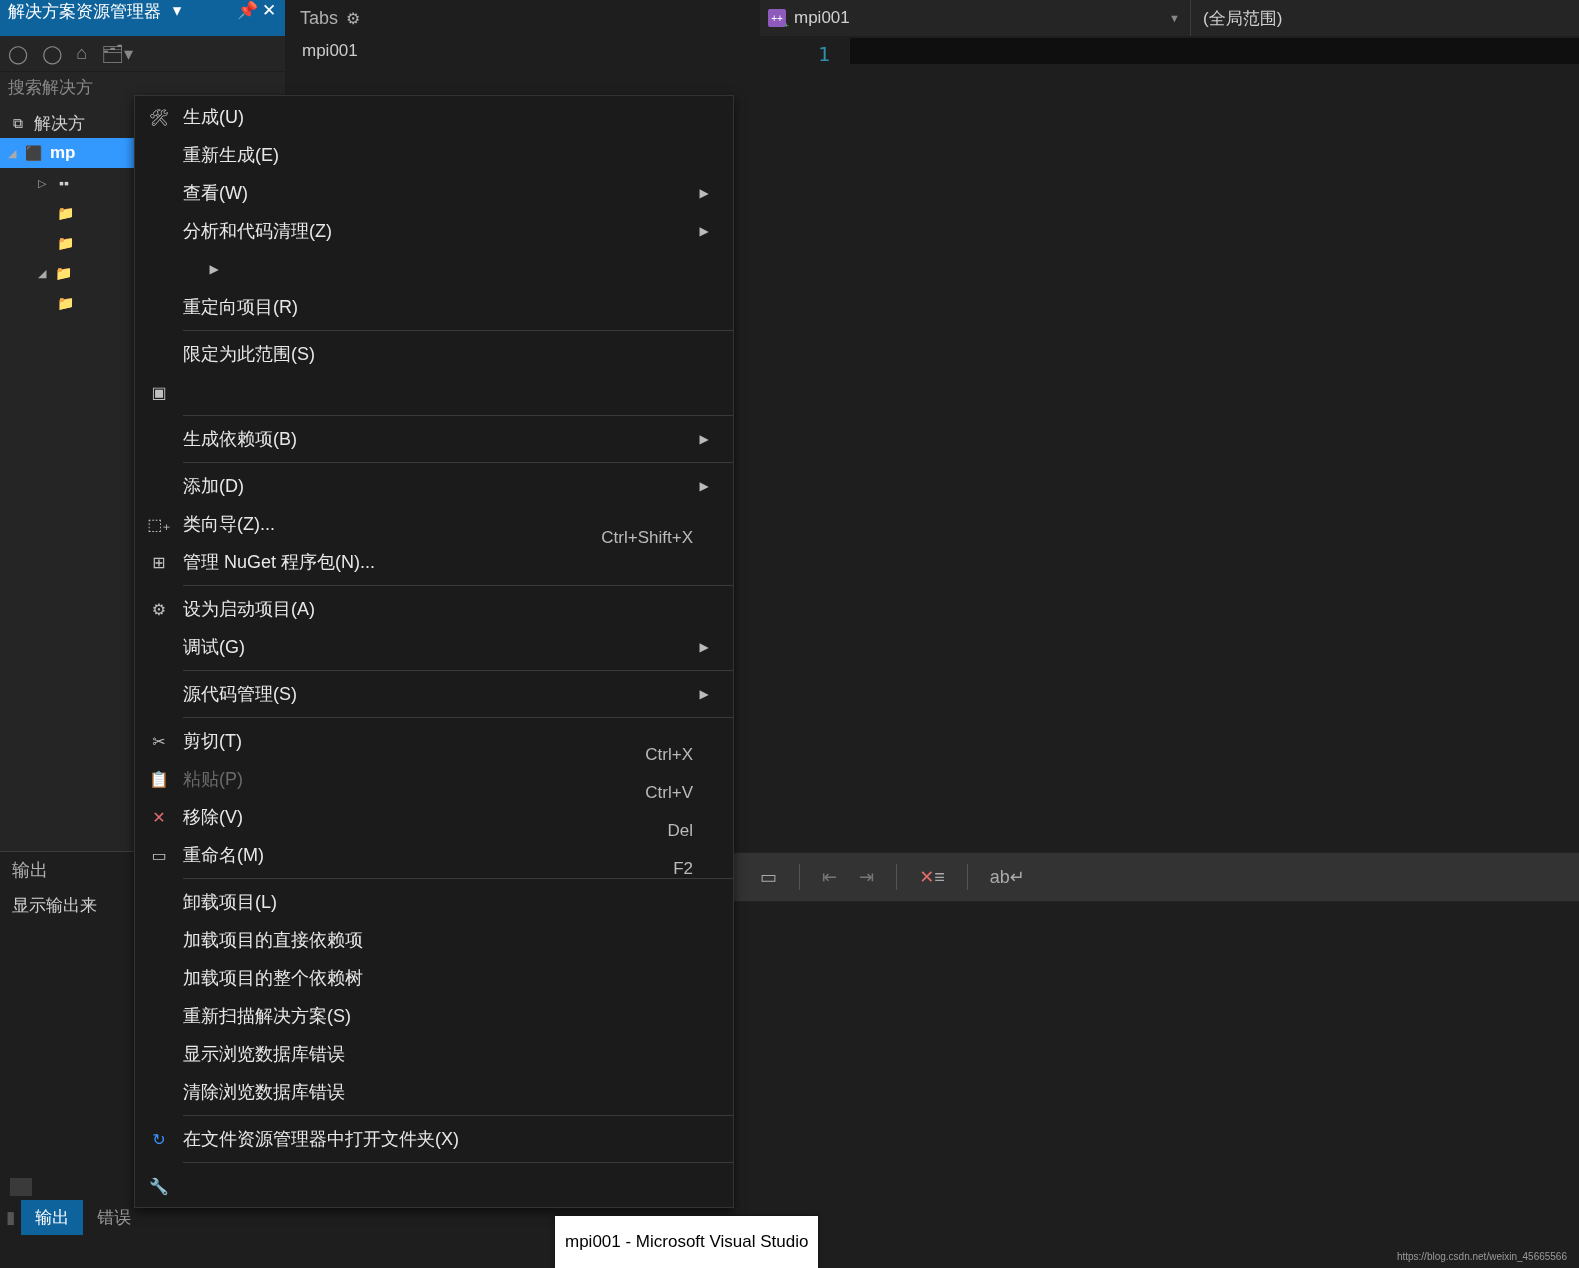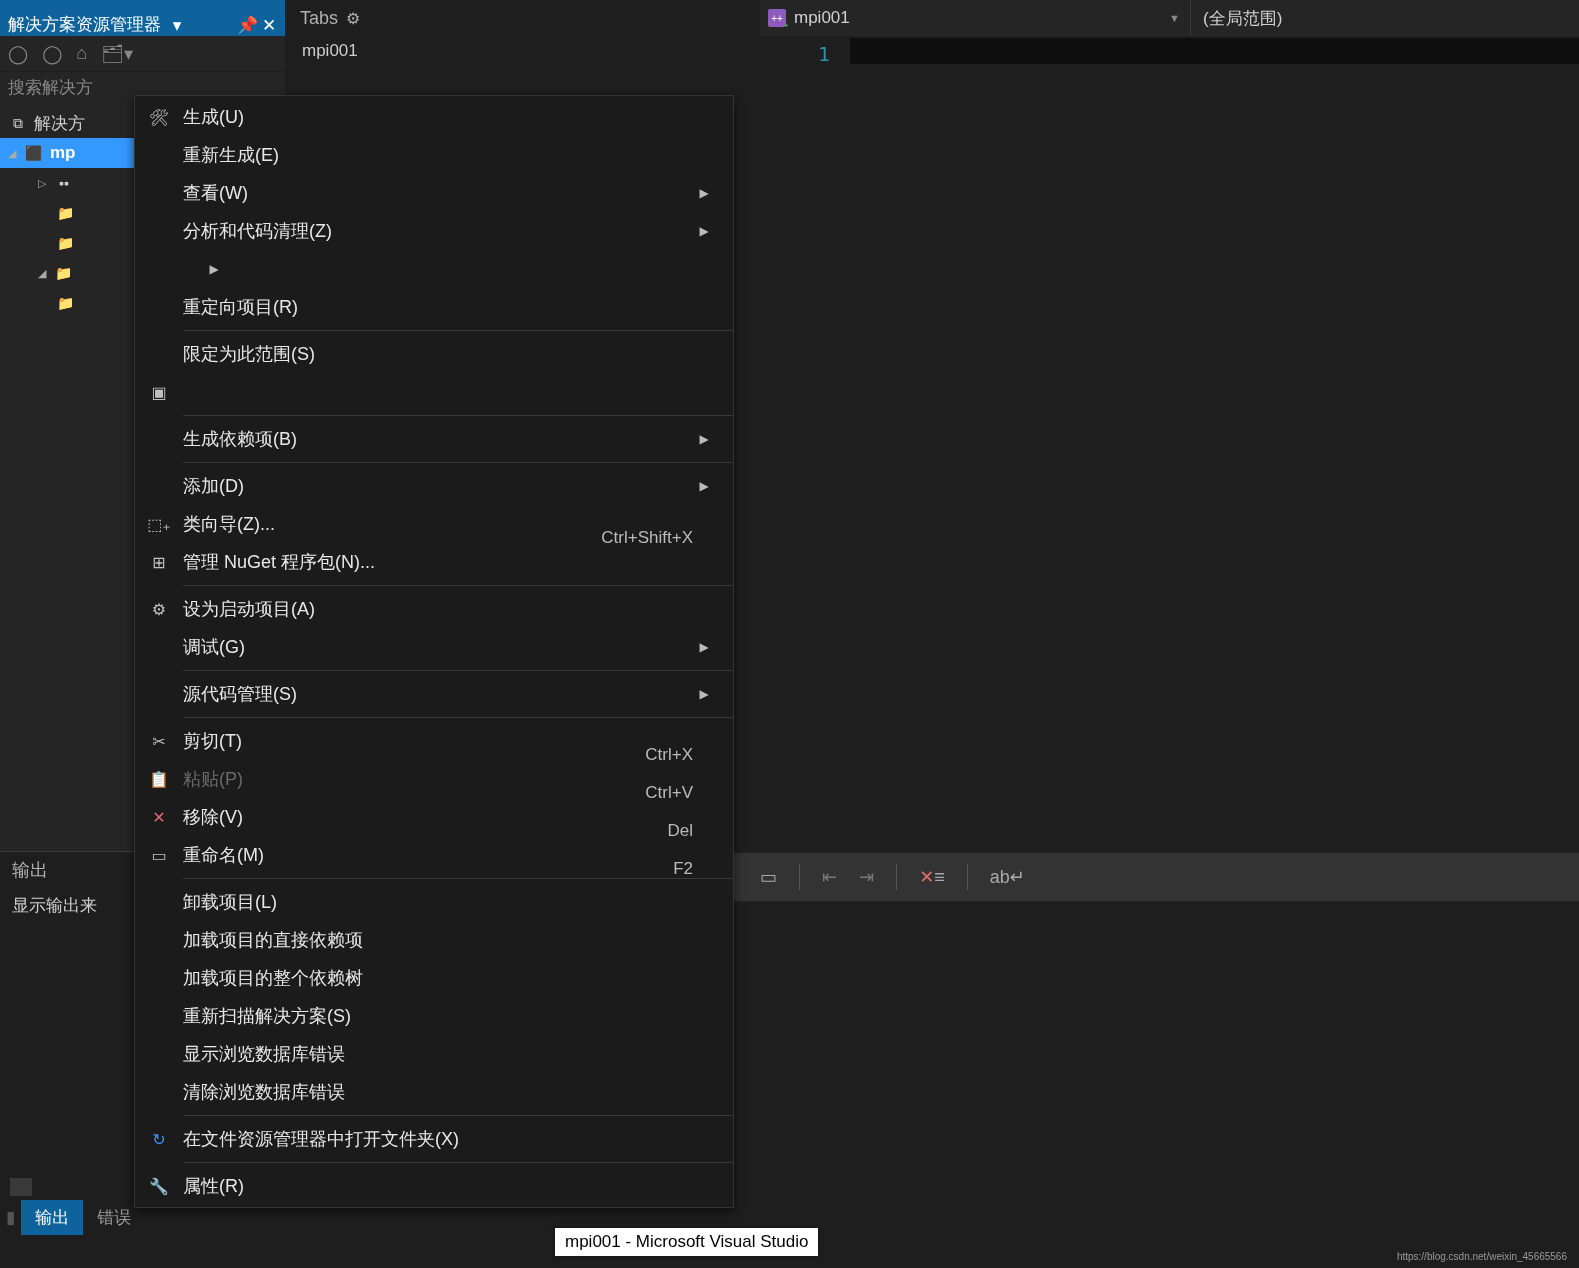--- a/index.html
+++ b/index.html
@@ -1,17 +1,17 @@
 <!DOCTYPE html>
 <html><head>
 <meta charset="utf-8">
 <style>
   * { margin:0; padding:0; box-sizing:border-box; font-family:"Microsoft YaHei","Segoe UI",sans-serif; }
   body { background:#1e1e1e; color:#d0d0d0; width:1579px; height:1268px; overflow:hidden; position:relative; font-size:17px; }
-  .solution-title { width:285px; height:36px; background:#0e639c; color:#fff; display:flex; align-items:flex-end; padding:0 8px; font-size:17px; }
+  .solution-title { width:285px; height:36px; background:#0e639c; color:#fff; display:flex; align-items:flex-start; padding:0 8px; font-size:17px; }
   .solution-title .spacer { flex:1; }
   .solution-title .ico { margin-left:8px; width:16px; display:inline-block; text-align:center; cursor:pointer; }
   .content-area { position:absolute; left:290px; top:0; right:0; height:1234px; }
   .tabs-header { height:36px; display:flex; align-items:center; background:#1e1e1e; padding-left:10px; color:#b0b0b0; font-size:18px; }
   .tabs-header .gear { margin-left:8px; font-size:16px; }
   .editor-top { height:36px; display:flex; align-items:center; background:#252526; margin-top:0; }
   .editor-file { flex:0 0 430px; display:flex; align-items:center; padding-left:8px; }
   .cpp-icon { width:18px; height:18px; background:#8e5bbd; color:#fff; font-size:10px; display:flex; align-items:center; justify-content:center; margin-right:8px; border-radius:2px; position:relative; }
   .cpp-icon::after { content:"+"; position:absolute; right:-3px; bottom:-3px; font-size:8px; color:#4ec94e;}
   .scope-dd { flex:0 0 auto; padding:0 30px 0 12px; color:#d0d0d0; border-left:1px solid #3c3c3c; height:100%; display:flex; align-items:center; position:relative; }
@@ -31,21 +31,21 @@
   .folder-ico { color:#d7ba7d; }
   
   .output-panel { position:absolute; left:0; top:851px; width:290px; height:383px; background:#1e1e1e; border-top:1px solid #3c3c3c; }
   .output-title { padding:6px 12px; color:#b0b0b0; font-size:18px; }
   .output-source { padding:6px 12px; color:#d0d0d0; font-size:17px; }
   .hscroll { position:absolute; bottom:38px; left:10px; width:22px; height:18px; background:#3a3a3a; }
   .bottom-tabs { position:absolute; bottom:0; left:0; height:34px; display:flex; align-items:center; font-size:17px; }
   .bottom-tab { padding:6px 14px; color:#999; }
   .bottom-tab.active { background:#0e639c; color:#fff; }
   
-  .taskbar-tip { position:absolute; left:555px; bottom:12px; background:#fff; color:#000; padding:4px 10px; font-size:17px; box-shadow:0 0 4px rgba(0,0,0,.5); }
+  .taskbar-tip { position:absolute; left:555px; bottom:0; background:#fff; color:#000; padding:16px 10px; font-size:17px; box-shadow:0 0 4px rgba(0,0,0,.5); }
   
   .watermark { position:absolute; right:12px; bottom:6px; color:#9a9a9a; font-size:10px; }
   
   .ctx { position:absolute; left:134px; top:95px; width:600px; background:#1b1b1c; box-shadow:0 4px 10px rgba(0,0,0,.6); border:1px solid #333; padding:2px 0;}
   .ctx-item { display:flex; align-items:center; height:38px; padding:0 18px 0 0; color:#e8e8e8; font-size:18px; cursor:default; }
   .ctx-item.disabled { color:#6a6a6a; }
   .ctx-ico { width:48px; display:flex; justify-content:center; color:#c0c0c0; font-size:16px;}
   .ctx-label { flex:1; white-space:nowrap; }
   .ctx-short { color:#bbb; margin-left:20px; font-size:17px;margin-top:28px;}
   .ctx-arrow { width:22px; text-align:center; font-size:12px; color:#bbb;}
@@ -314,21 +314,20 @@
     <div class="ctx-sep"></div>
     <div class="ctx-item">
       <span class="ctx-ico" style="color: rgb(55, 148, 255);">↻</span>
       <span class="ctx-label">在文件资源管理器中打开文件夹(X)</span>
       <span class="ctx-short"></span>
       <span class="ctx-arrow"></span>
     </div>
     <div class="ctx-sep"></div>
     <div class="ctx-item">
       <span class="ctx-ico">🔧</span>
-      <span class="ctx-label">属性(R)</span>
       <span class="ctx-short"></span>
       <span class="ctx-arrow"></span>
     </div>
   </div>
 
 <div class="taskbar-tip">mpi001 - Microsoft Visual Studio</div>
 
 <div class="watermark">https://blog.csdn.net/weixin_45665566</div>
 
 </body></html>

